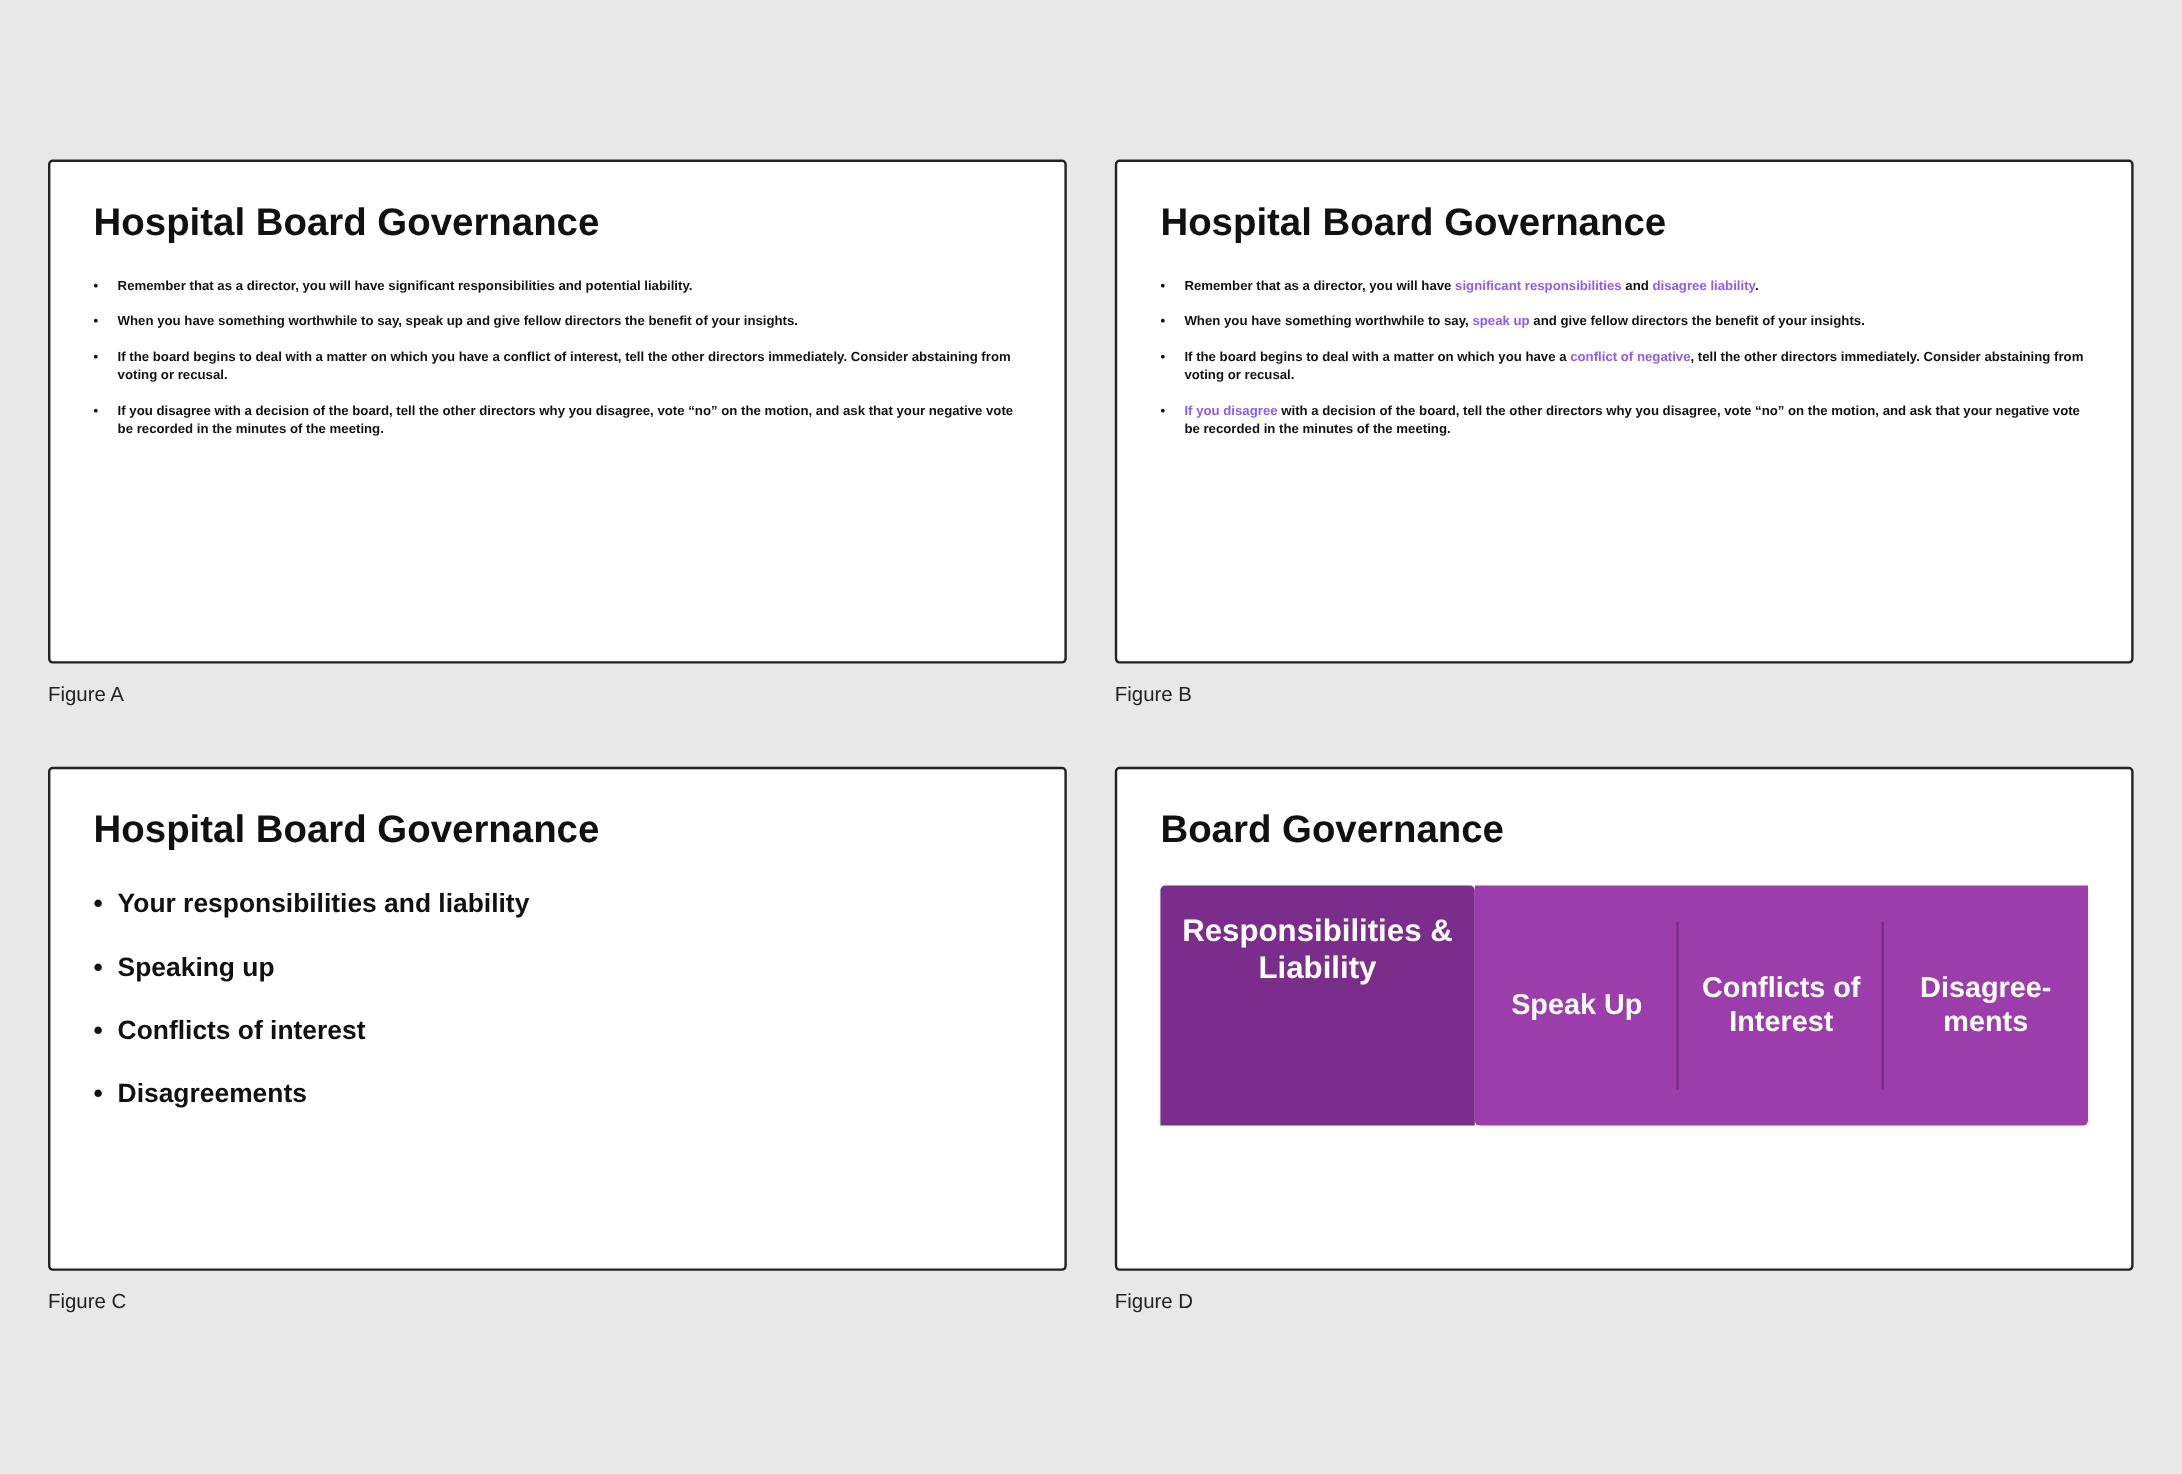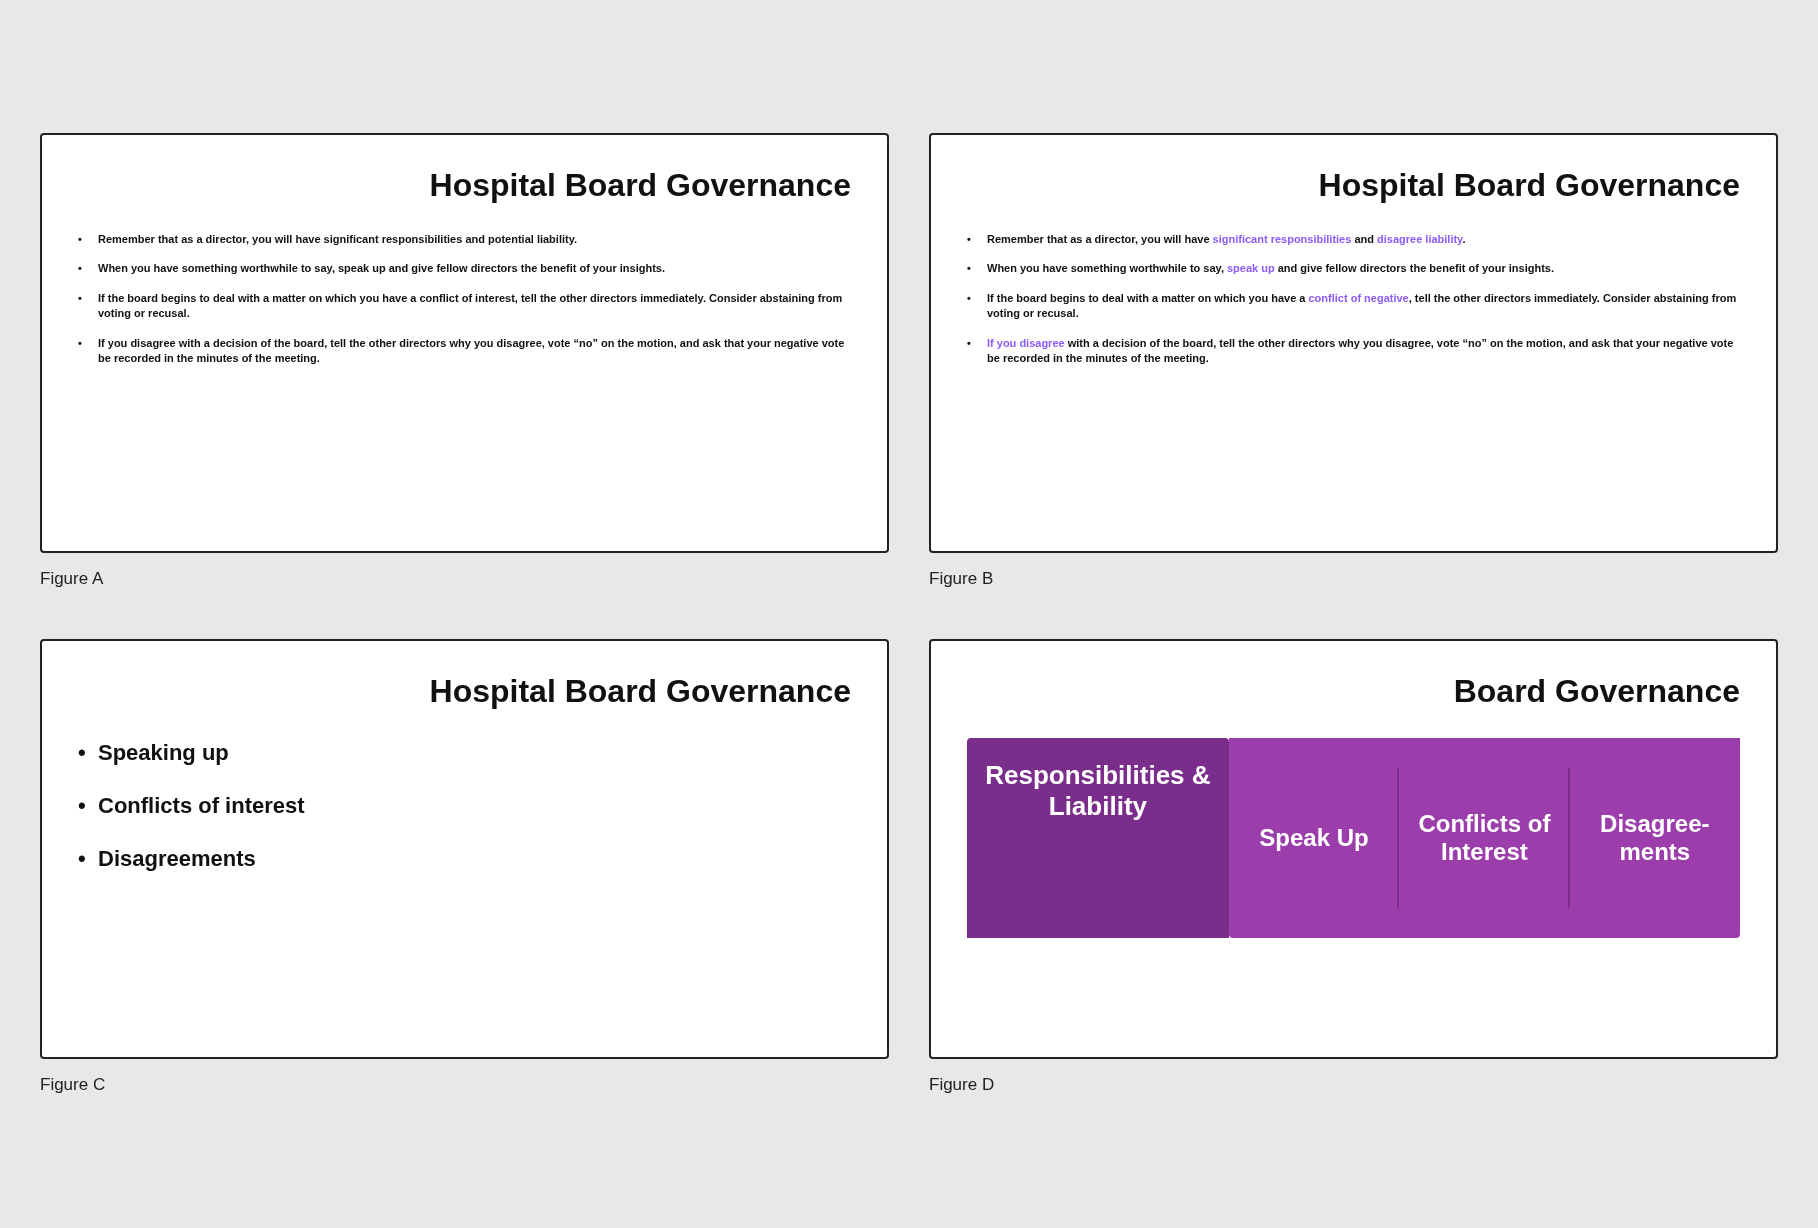--- a/index.html
+++ b/index.html
@@ -30,21 +30,21 @@
     .card {
       background: #fff;
       border: 2.5px solid #222;
       border-radius: 4px;
       padding: 32px 36px 36px 36px;
       min-height: 420px;
     }
     .card-title {
       font-size: 32px;
       font-weight: bold;
-      text-align: right;
+      text-align: left;
       margin-bottom: 28px;
       color: #111;
     }
     .bullet-list {
       list-style: none;
       padding: 0;
     }
     .bullet-list li {
       font-size: 11px;
       font-weight: bold;
@@ -149,20 +149,21 @@
         <li><span class="red">If you disagree</span> with a decision of the board, tell the other directors why you disagree, vote “no” on the motion, and ask that your negative vote be recorded in the minutes of the meeting.</li>
       </ul>
     </div>
     <div class="figure-label">Figure B</div>
   </div>
 
   <div class="figure-wrap">
     <div class="card">
       <div class="card-title">Hospital Board Governance</div>
       <ul class="bullet-list bullet-list-large">
+        <li>Your responsibilities and liability</li>
         <li>Speaking up</li>
         <li>Conflicts of interest</li>
         <li>Disagreements</li>
       </ul>
     </div>
     <div class="figure-label">Figure C</div>
   </div>
 
   <div class="figure-wrap">
     <div class="card card-d">

